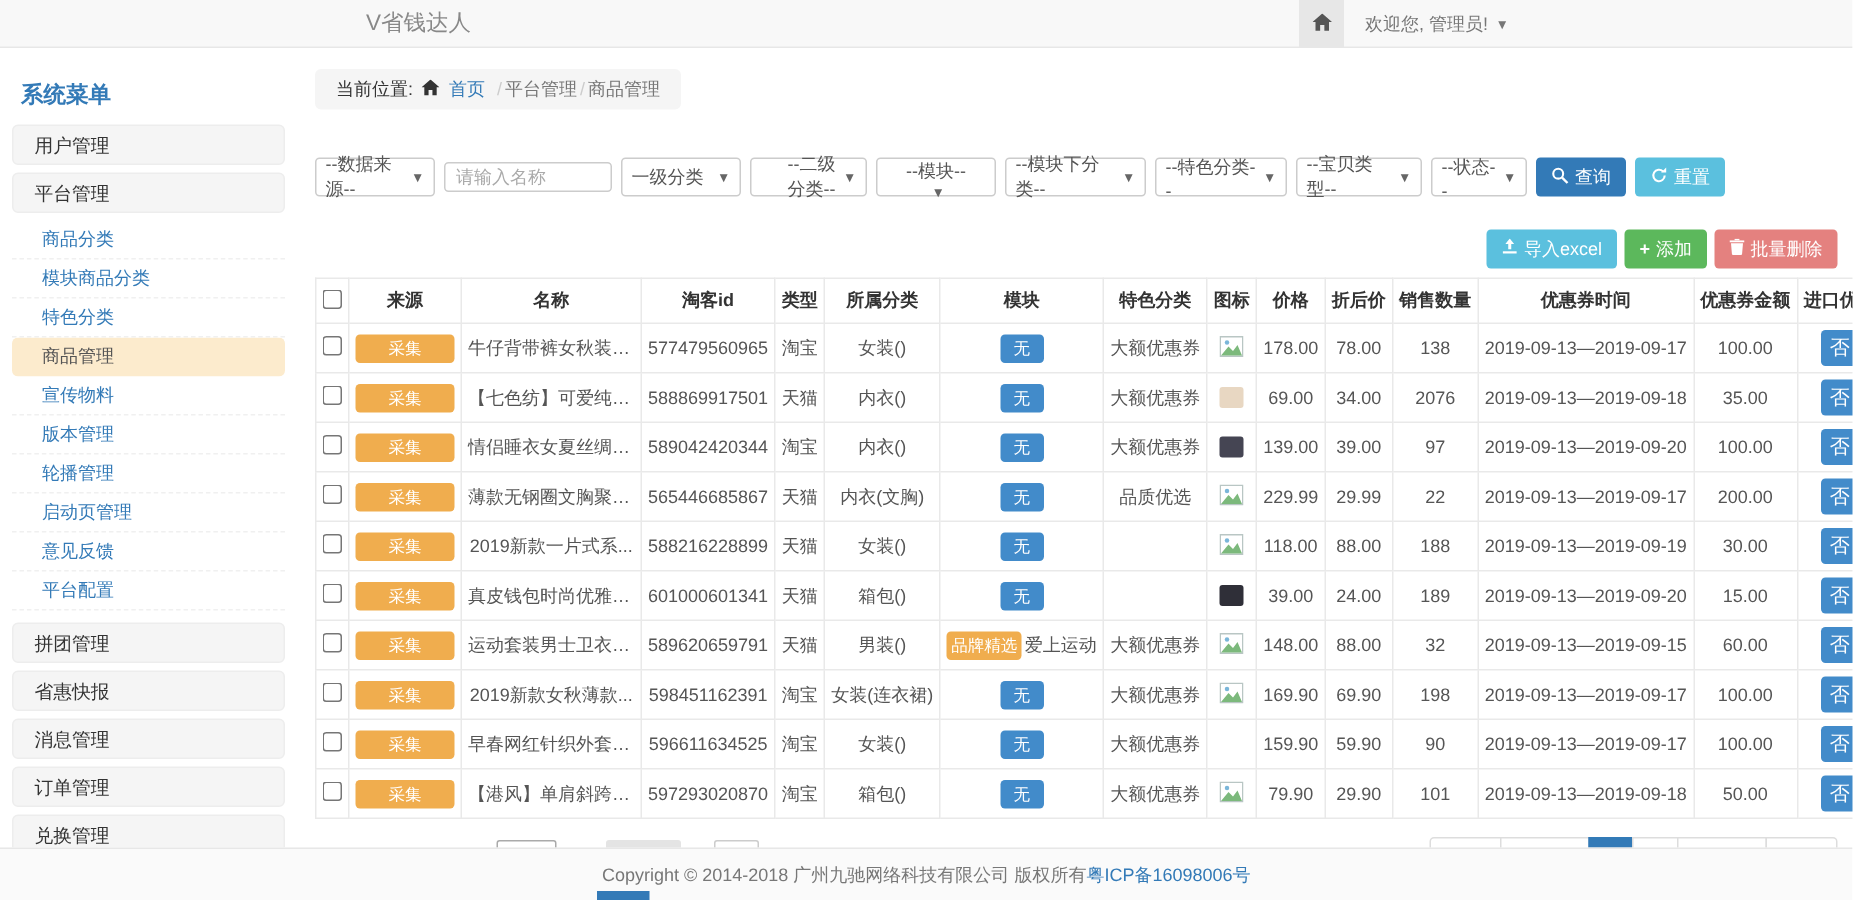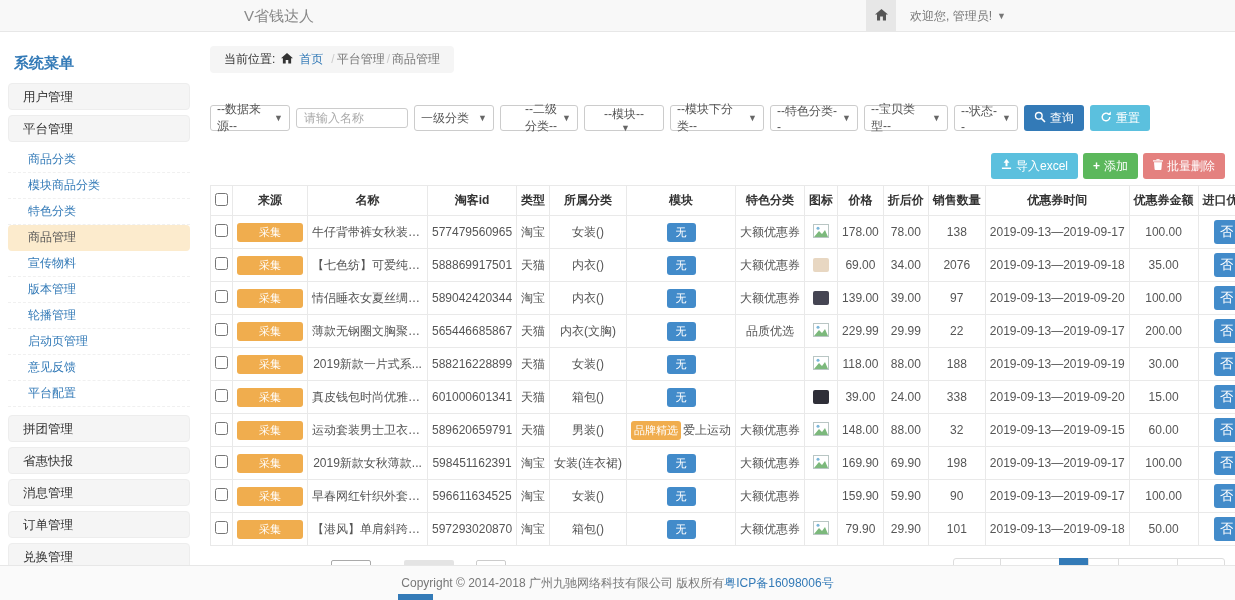--- a/index.html
+++ b/index.html
@@ -346,21 +346,21 @@
           <td><span class="badge bg-orange">采集</span></td>
           <td class="name-cell">真皮钱包时尚优雅女士...</td>
           <td>601000601341</td>
           <td>天猫</td>
           <td>箱包()</td>
           <td><span class="badge bg-blue" style="padding:2px 9px;">无</span></td>
           <td></td>
           <td><span class="thumb" style="background:#2f2f38"></span></td>
           <td>39.00</td>
           <td>24.00</td>
-          <td>338</td>
+          <td>189</td>
           <td>2019-09-13—2019-09-20</td>
           <td>15.00</td>
           <td><button class="mini-btn bg-blue">否</button></td>
           <td></td>
         </tr>
         <tr>
           <td><input type="checkbox" style=""></td>
           <td><span class="badge bg-orange">采集</span></td>
           <td class="name-cell">运动套装男士卫衣初秋...</td>
           <td>589620659791</td>

